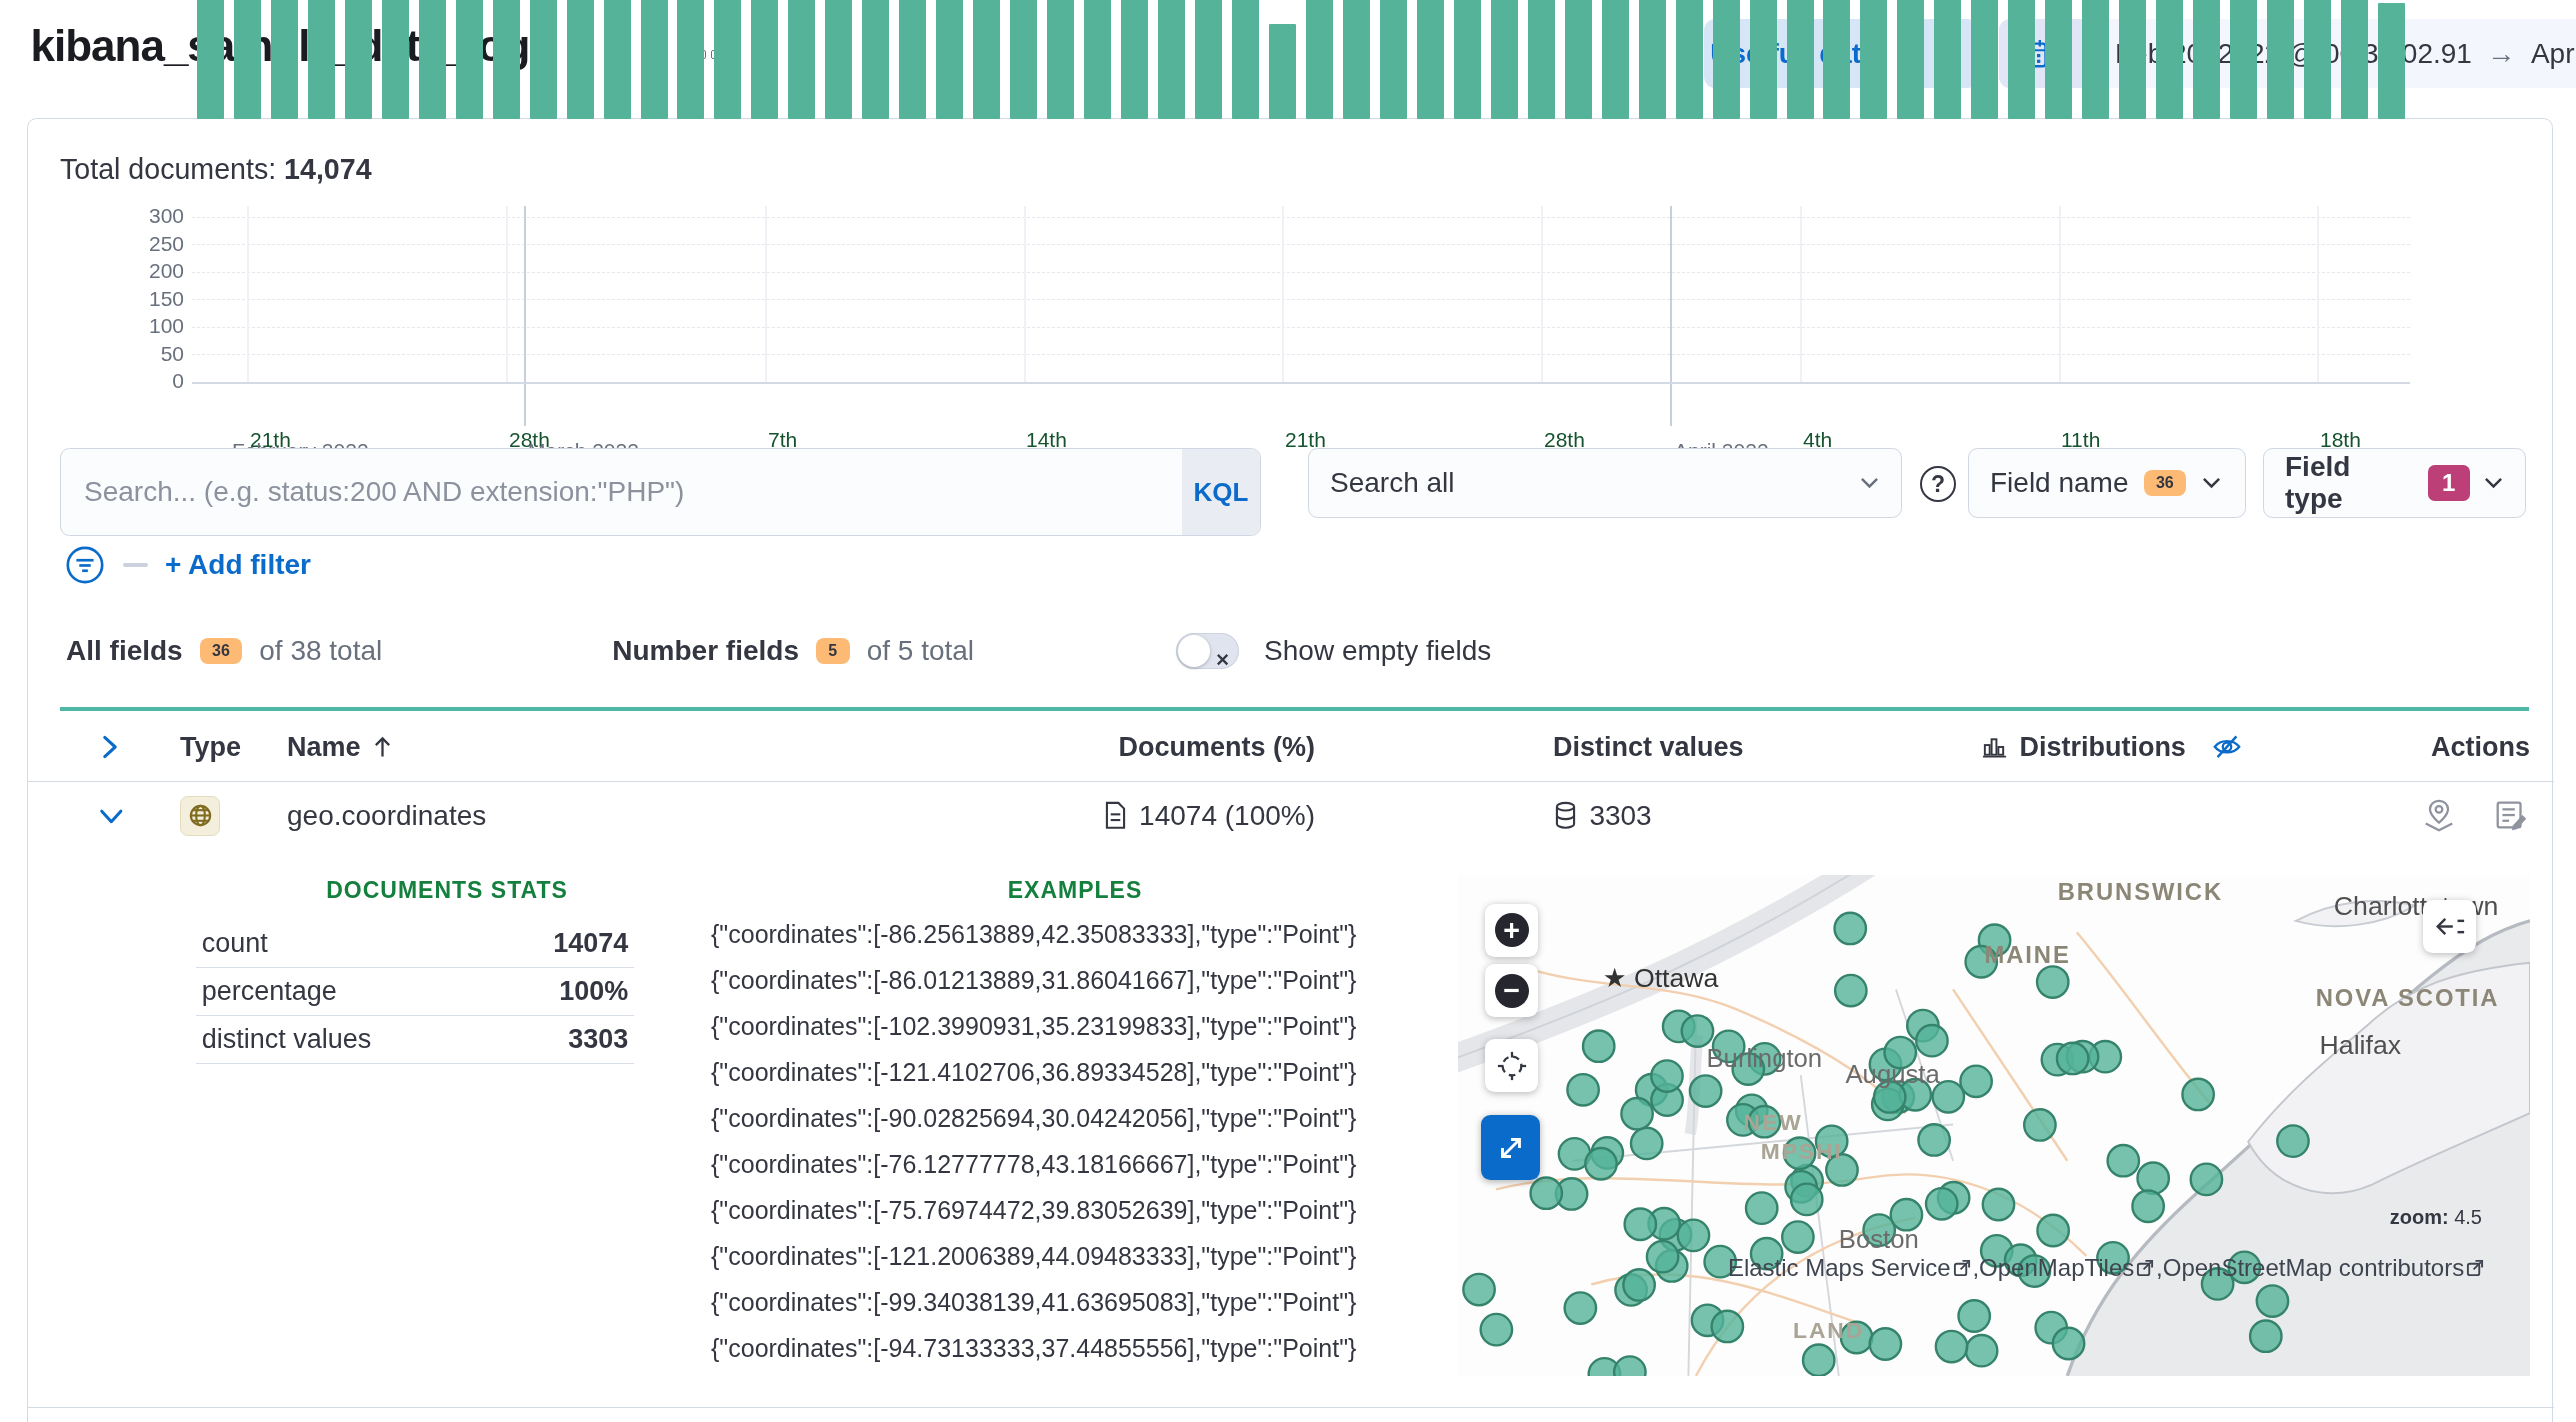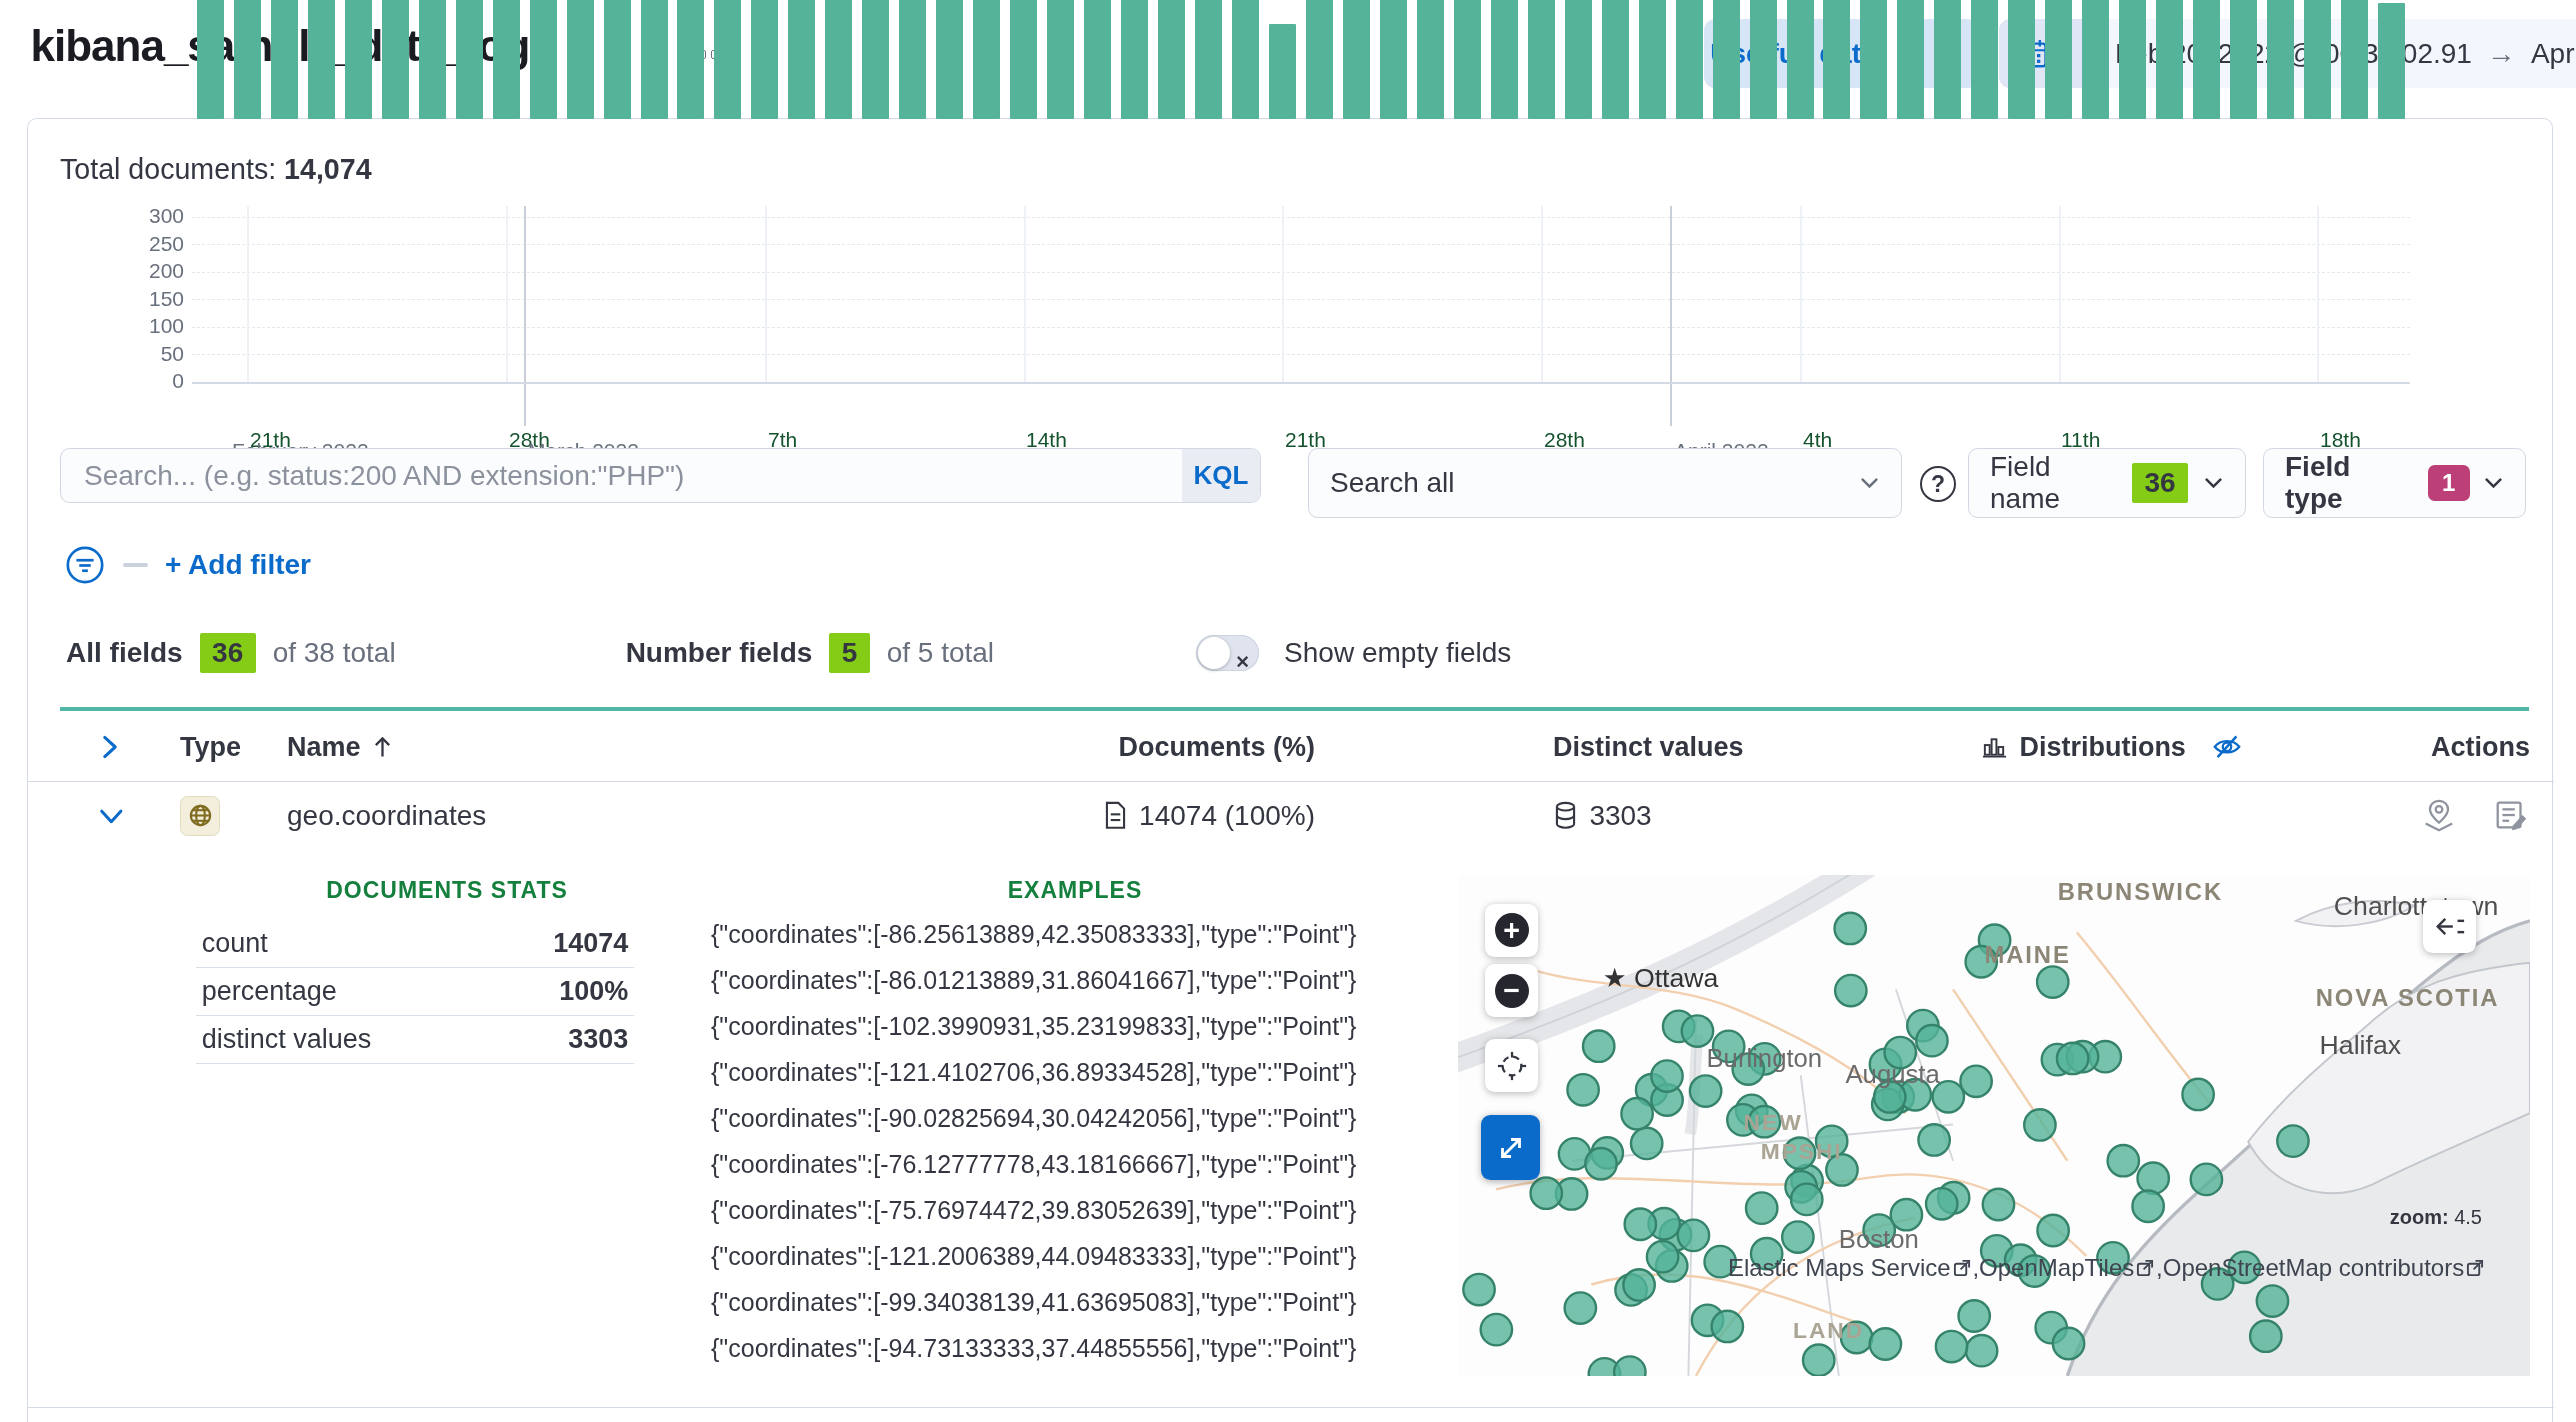--- a/index.html
+++ b/index.html
@@ -35,36 +35,36 @@
   .chart .ylab { position: absolute; width: 61px; text-align: right; font-size: 21px; color: #69707d; }
   .chart .grid-h { position: absolute; border-top: 1.9px dashed #e4e8ee; }
   .chart .grid-v { position: absolute; width: 1.9px; background: #eef1f5; }
   .chart .grid-month { position: absolute; width: 1.9px; background: #c9cfd9; }
   .chart .baseline { position: absolute; height: 1.9px; background: #d3dae6; }
   .chart .bar { position: absolute; bottom: 0; background: #54b399; border-radius: 1px; }
   .chart .xtick { position: absolute; font-size: 21px; color: #14532d; white-space: nowrap; margin-top: 37px; }
   .chart .month-label { position: absolute; font-size: 21px; color: #69707d; white-space: nowrap; margin-top: 21px; }
 
   
-  .search-box { position: absolute; left: 32px; top: 329px; width: 1201px; height: 55px; background: #fbfcfd;
+  .search-box { position: absolute; left: 32px; top: 329px; width: 1201px; height: 88px; background: #fbfcfd;
     border: 1.4px solid #d0d7e2; border-radius: 9.5px; display: flex; align-items: stretch; overflow: hidden; }
   .search-box input { flex: 1; border: none; outline: none; background: transparent; padding: 0 23px; font-size: 28px; color: #343741; font-family: inherit; }
   .search-box input::placeholder { color: #8b919d; }
   .kql-btn { width: 78px; background: #e9edf3; display: flex; align-items: center; justify-content: center;
     font-size: 26px; font-weight: 600; color: #0b6bcb; cursor: pointer; }
 
   .select-like { position: absolute; top: 329px; height: 70px; background: #fbfcfd; border: 1.4px solid #d0d7e2; border-radius: 9.5px;
     display: flex; align-items: center; padding: 0 21px; font-size: 28px; color: #343741; cursor: pointer; }
   .sel-searchall { left: 1280px; width: 594px; }
   .sel-searchall .chev { margin-left: auto; }
   .help-circle { position: absolute; left: 1892px; top: 347px; width: 36px; height: 36px; border: 2.4px solid #343741; border-radius: 50%;
     display: flex; align-items: center; justify-content: center; font-size: 23px; font-weight: 700; color: #343741; cursor: pointer; background:#fff; }
   .sel-fieldname { left: 1940px; width: 278px; gap: 15px; font-weight: 500; }
   .sel-fieldtype { left: 2235px; width: 263px; gap: 13.3px; font-weight: 700; }
-  .badge-gray { background: #84cc16; color: #343741; font-weight: 700; font-size: 28px; border-radius: 2px; padding: 3.8px 12.4px; }
+  .badge-gray { background: #fdba74; color: #343741; font-weight: 700; font-size: 16px; border-radius: 8px; padding: 3.8px 12.4px; }
   .badge-accent { background: #bc3f77; color: #fff; font-weight: 700; font-size: 24px; border-radius: 6.7px; padding: 3.8px 14.3px; }
   .chev svg { display: block; }
 
   
   .filter-row { position: absolute; left: 36px; top: 425px; display: flex; align-items: center; gap: 17px; }
   .filter-dash { width: 25px; height: 3.8px; background: #cbd2dd; border-radius: 1.9px; }
   .add-filter { color: #0b6bcb; font-size: 28px; font-weight: 600; cursor: pointer; }
 
   
   .summary-row { position: absolute; left: 38px; top: 514px; width: 2456px; display: flex; align-items: center; font-size: 28px; }

